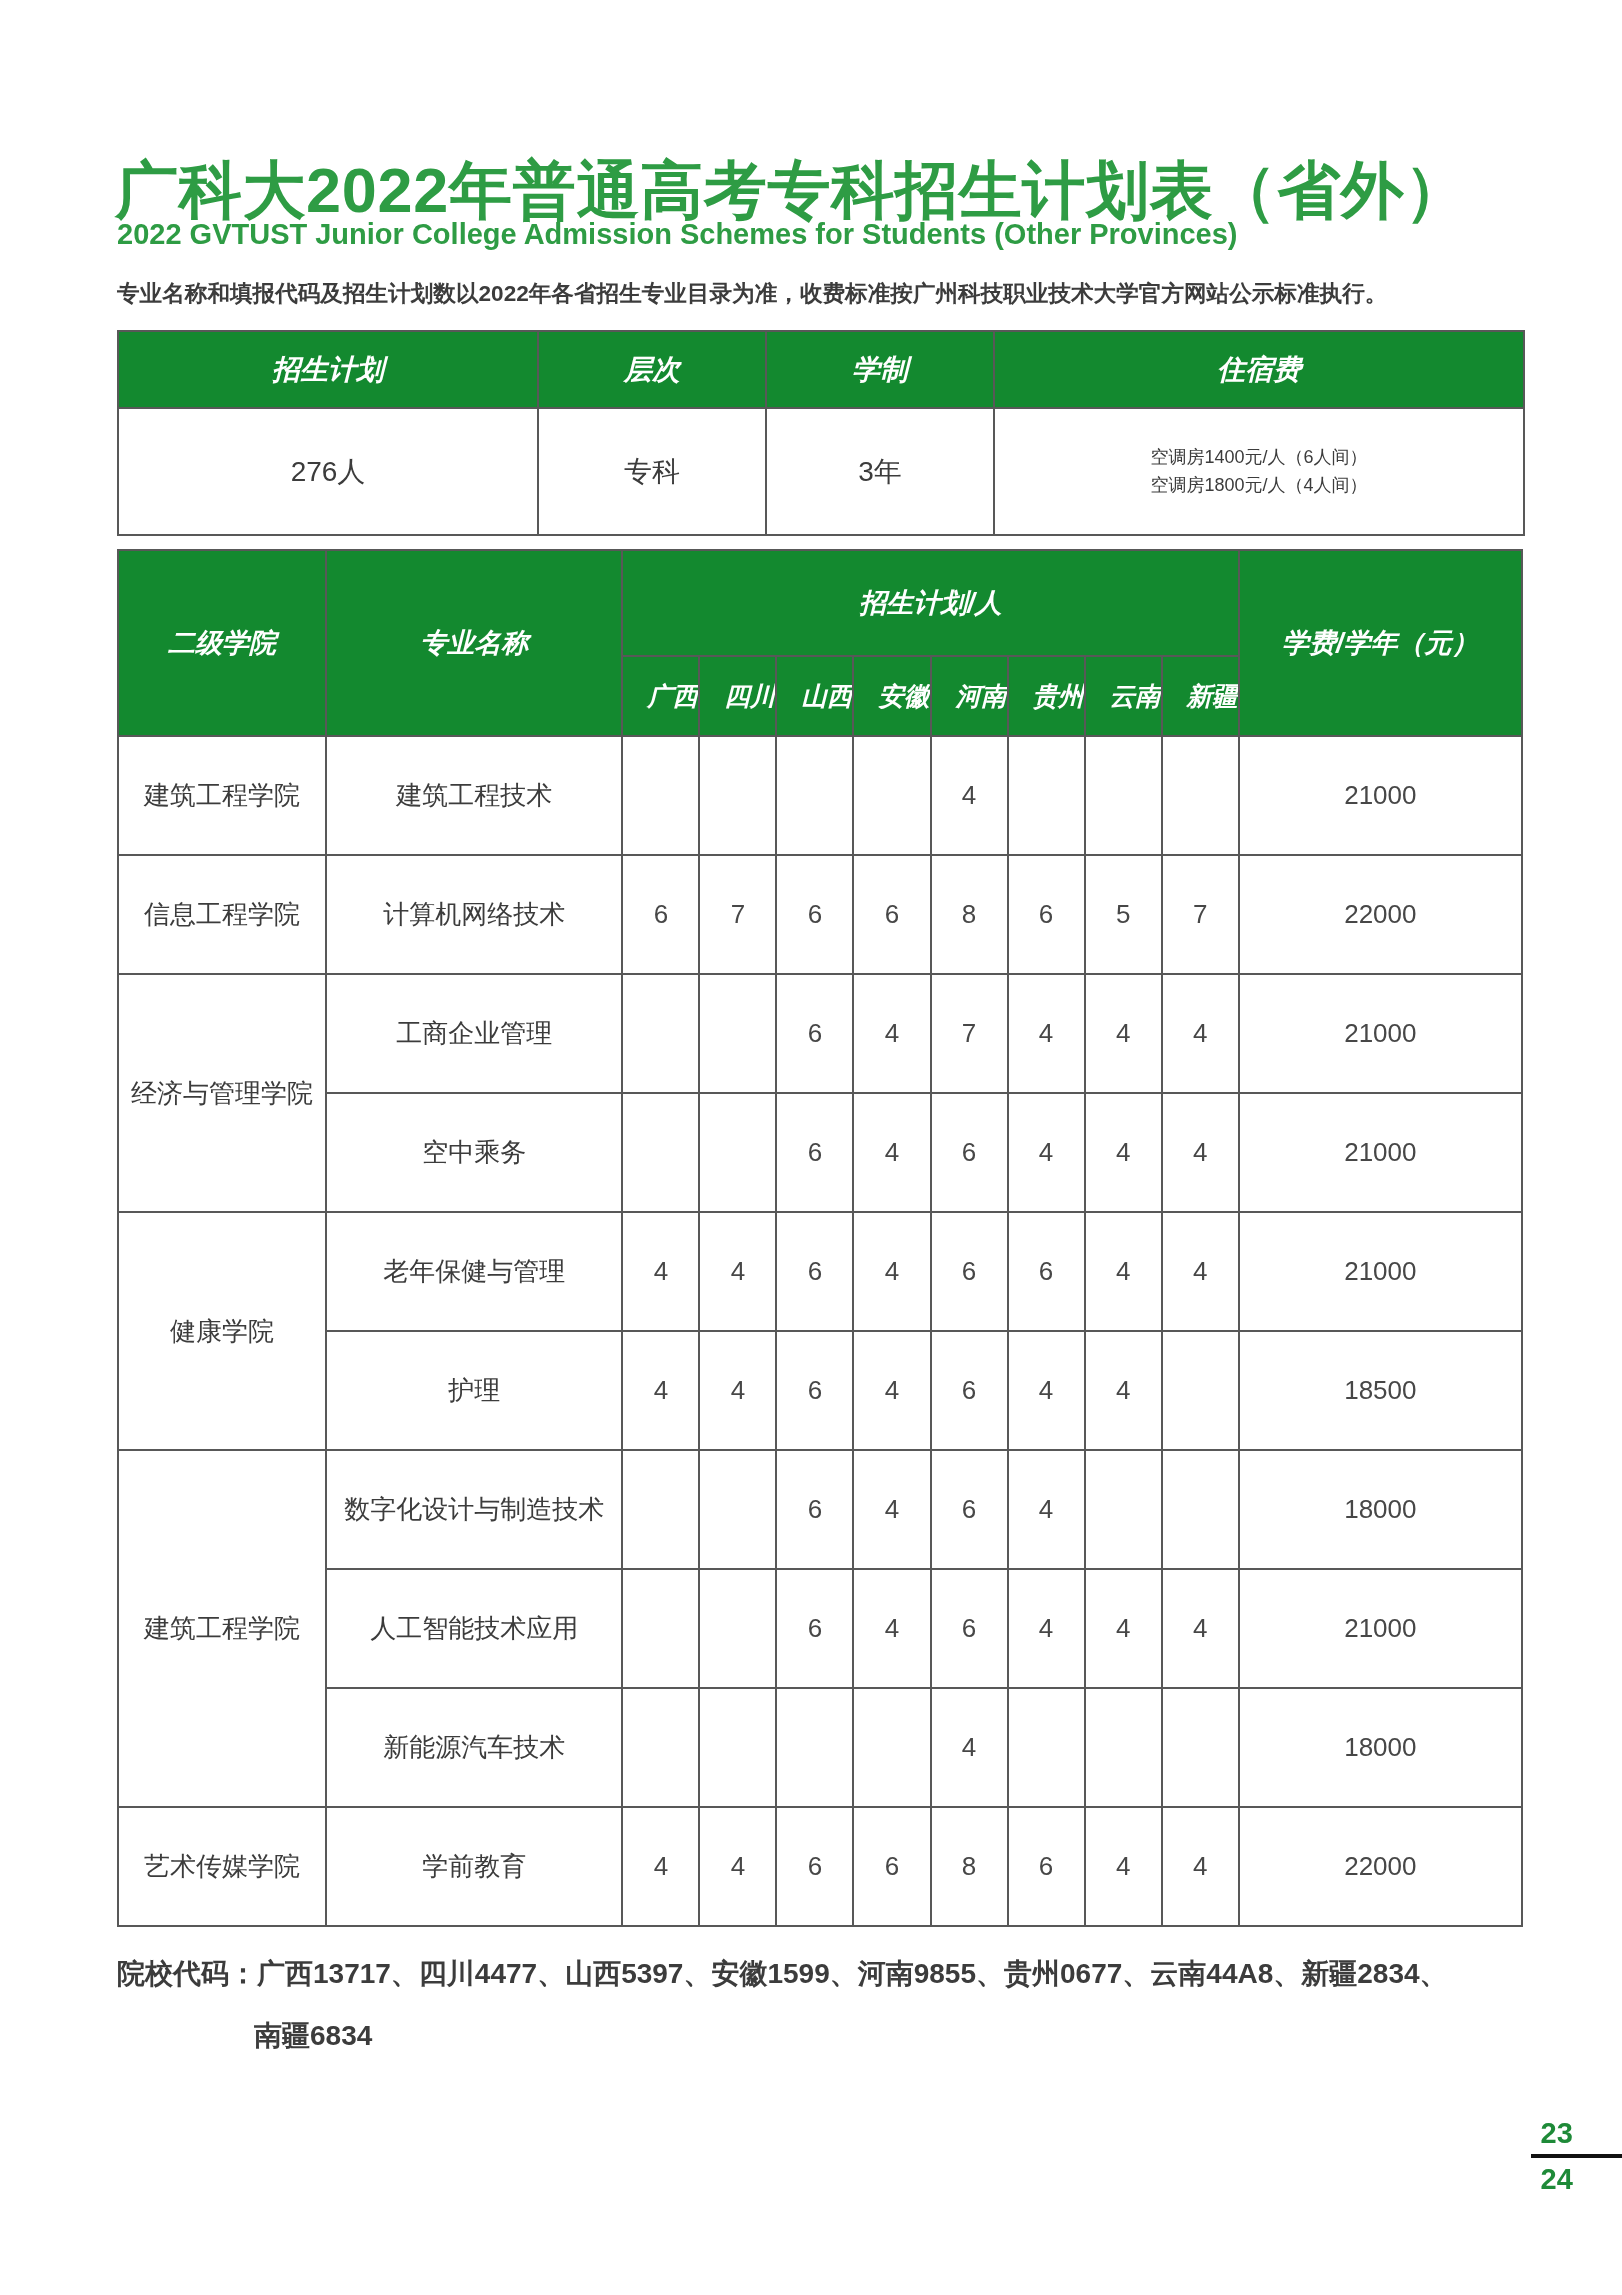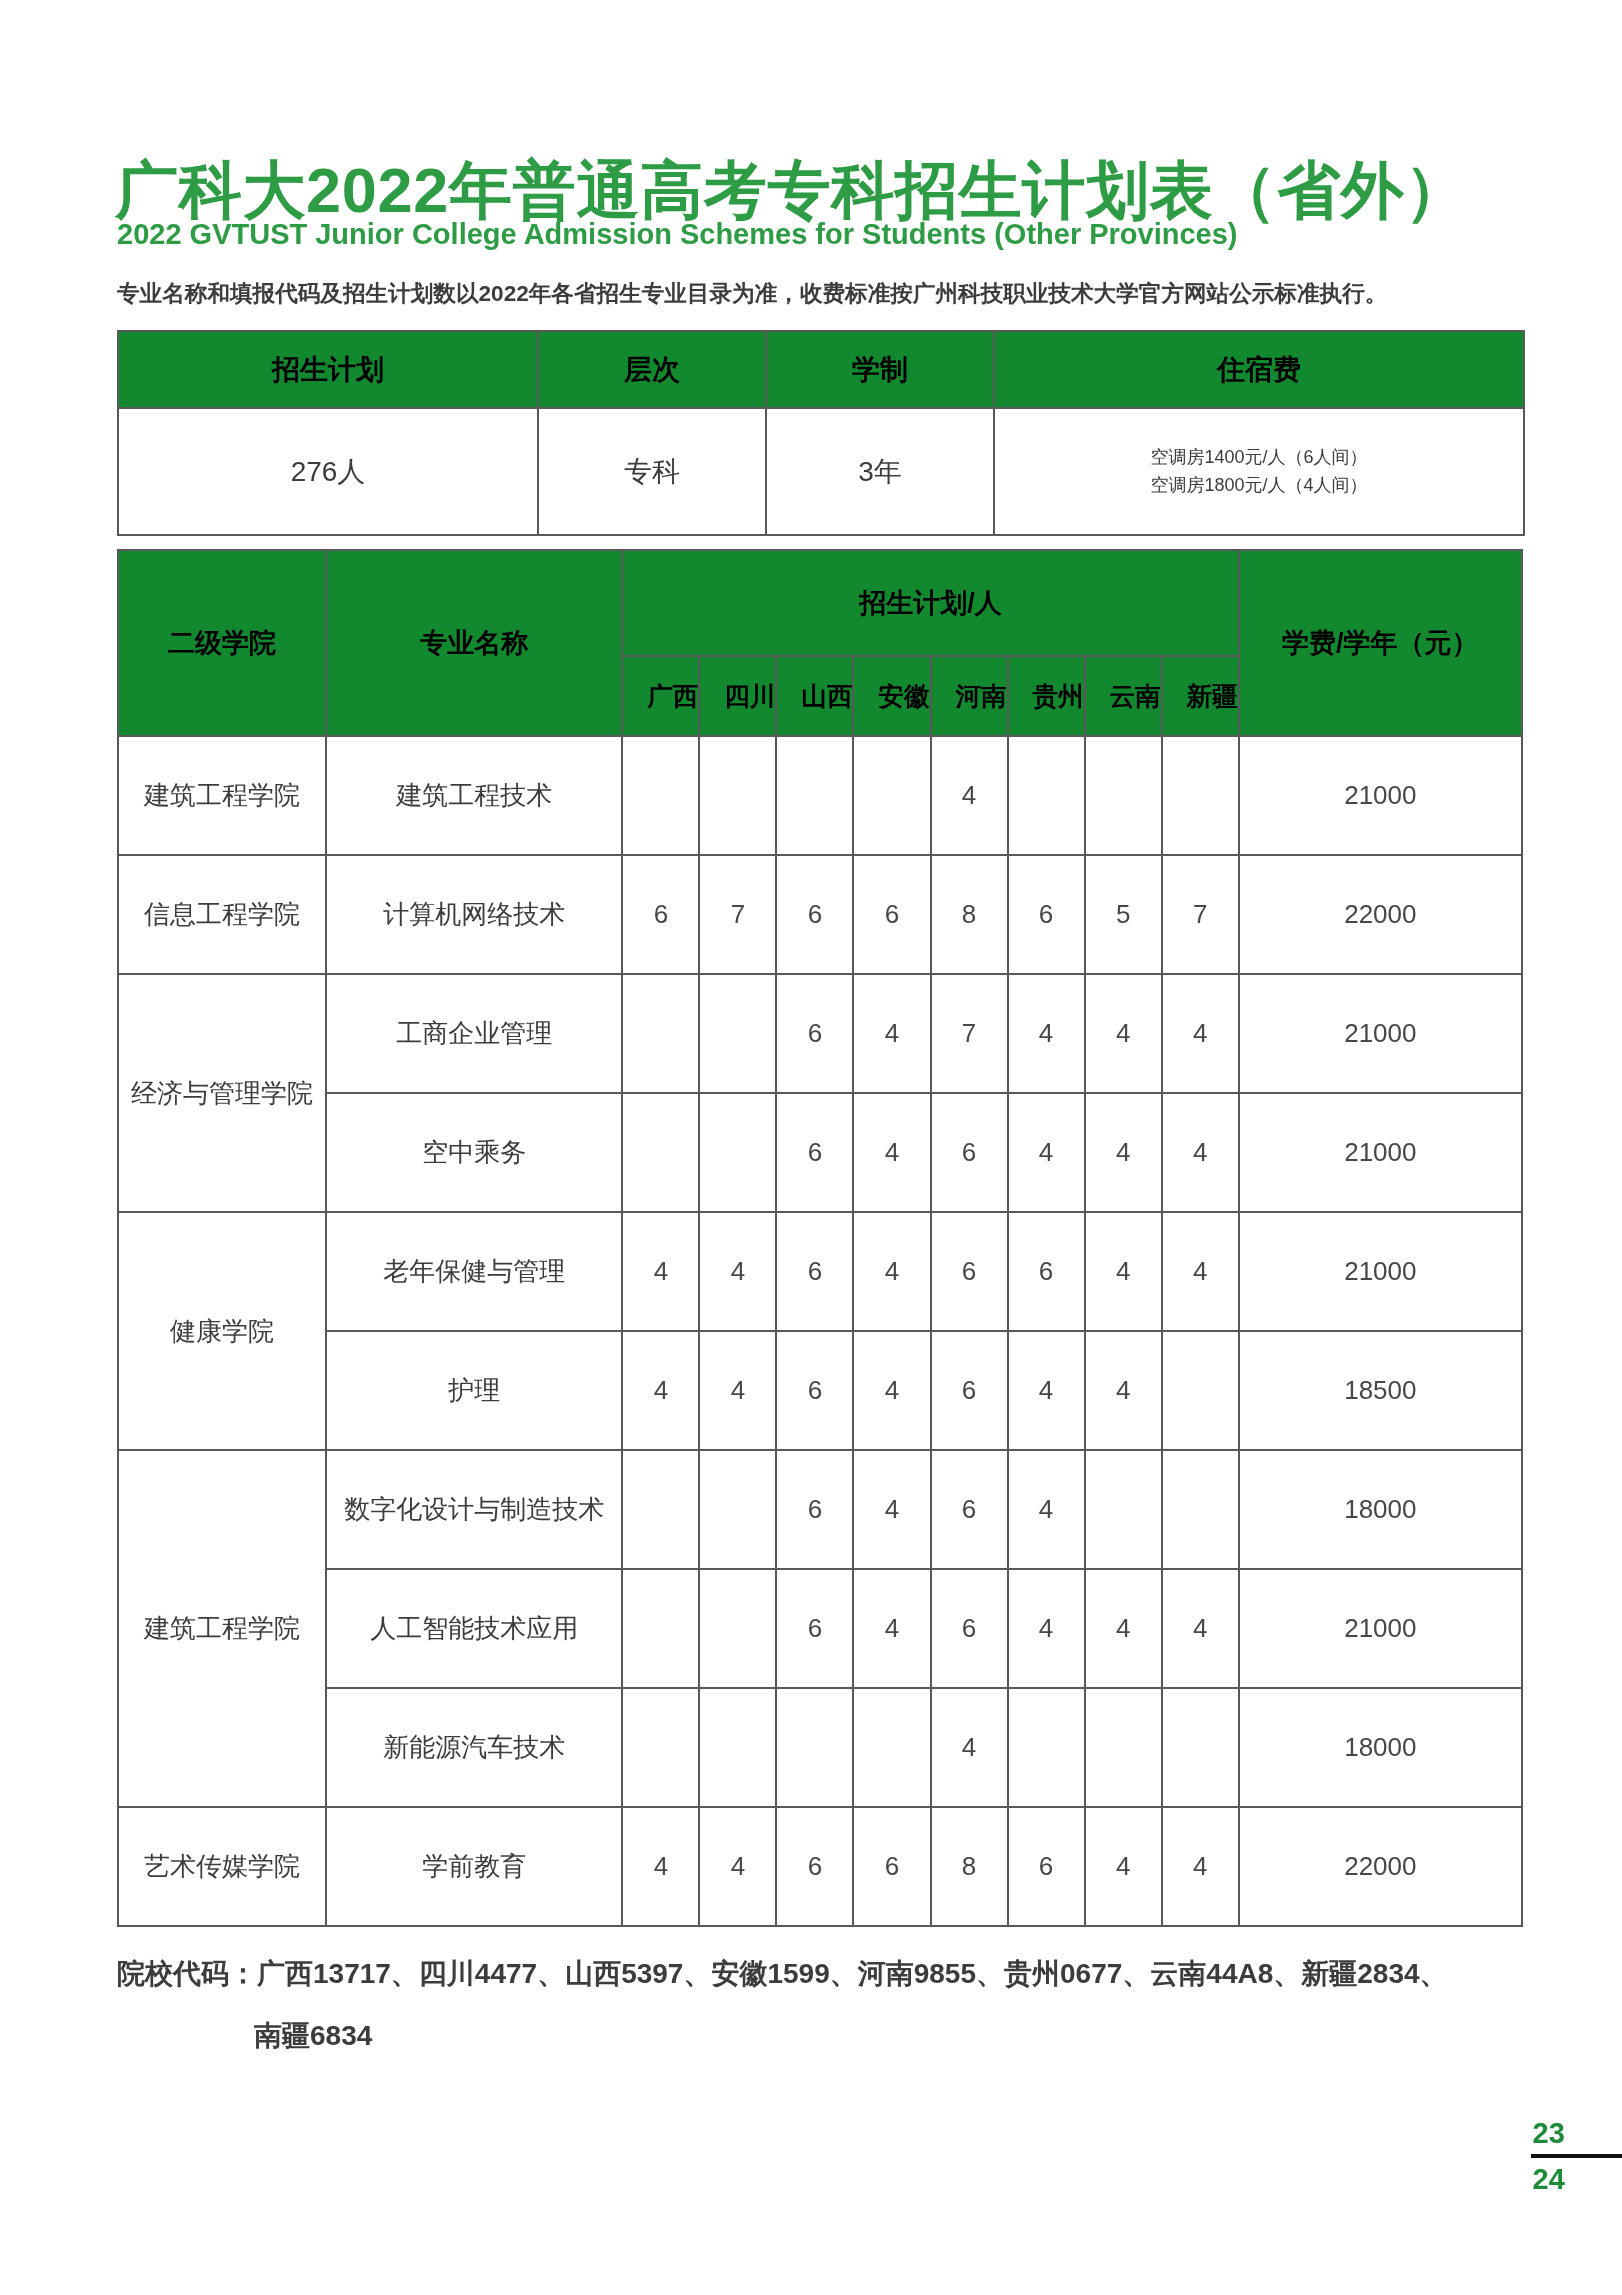--- a/index.html
+++ b/index.html
@@ -28,21 +28,21 @@
     font-size:29px;font-weight:bold;color:var(--title-green);
     white-space:nowrap;
   }
   .intro-note{
     position:absolute;left:117px;top:278px;
     font-size:22.6px;font-weight:bold;color:var(--dark-text);
     white-space:nowrap;
   }
   table{border-collapse:collapse;position:absolute;left:117px;table-layout:fixed;background:#fff;}
   th,td{border:2.9px solid var(--border);text-align:center;vertical-align:middle;overflow:hidden;}
-  thead th{background:var(--header-green);color:#000000;font-weight:bold;}
+  thead th{background:var(--header-green);color:#ffffff;font-weight:bold;font-style:italic;}
 
   .summary-table{top:330px;width:1406px;}
   .summary-table thead th{height:77px;font-size:28px;}
   .summary-table tbody td{height:127px;font-size:28px;color:var(--dark-text);}
   .acc-wrap{display:inline-block;text-align:left;font-size:18px;line-height:1.55;color:var(--dark-text);}
 
   .plan-table{top:549px;width:1406px;}
   .plan-table thead tr.top-row th{font-size:27px;margin-left:36px;}
   .plan-table thead tr.top-row .c-plangroup{height:106px;}
   .plan-table thead tr.prov-row th{height:80px;font-size:25.6px;text-align:right;}
@@ -53,21 +53,21 @@
   .codes-block{
     position:absolute;left:117px;top:1943px;
     font-size:28px;font-weight:bold;color:var(--dark-text);
     line-height:62px;white-space:nowrap;
   }
   .codes-block .indent{padding-left:137px;}
   .pagenum-block{
     position:absolute;left:1531px;top:2116px;width:91px;
     font-size:29px;font-weight:bold;color:var(--pagenum-green);
   }
-  .pagenum-block .num{line-height:34px;padding-left:1.5px;}
+  .pagenum-block .num{line-height:34px;padding-left:1.5px;margin-left:8px;}
   .pagenum-block .rule{height:4.4px;background:var(--rule-black);margin:3.7px 0;}
 </style>
 </head>
 <body>
 
 <div class="page-title">广科大2022年普通高考专科招生计划表（省外）</div>
 <div class="page-subtitle">2022 GVTUST Junior College Admission Schemes for Students (Other Provinces)</div>
 <div class="intro-note">专业名称和填报代码及招生计划数以2022年各省招生专业目录为准，收费标准按广州科技职业技术大学官方网站公示标准执行。</div>
 
 <table class="summary-table">

